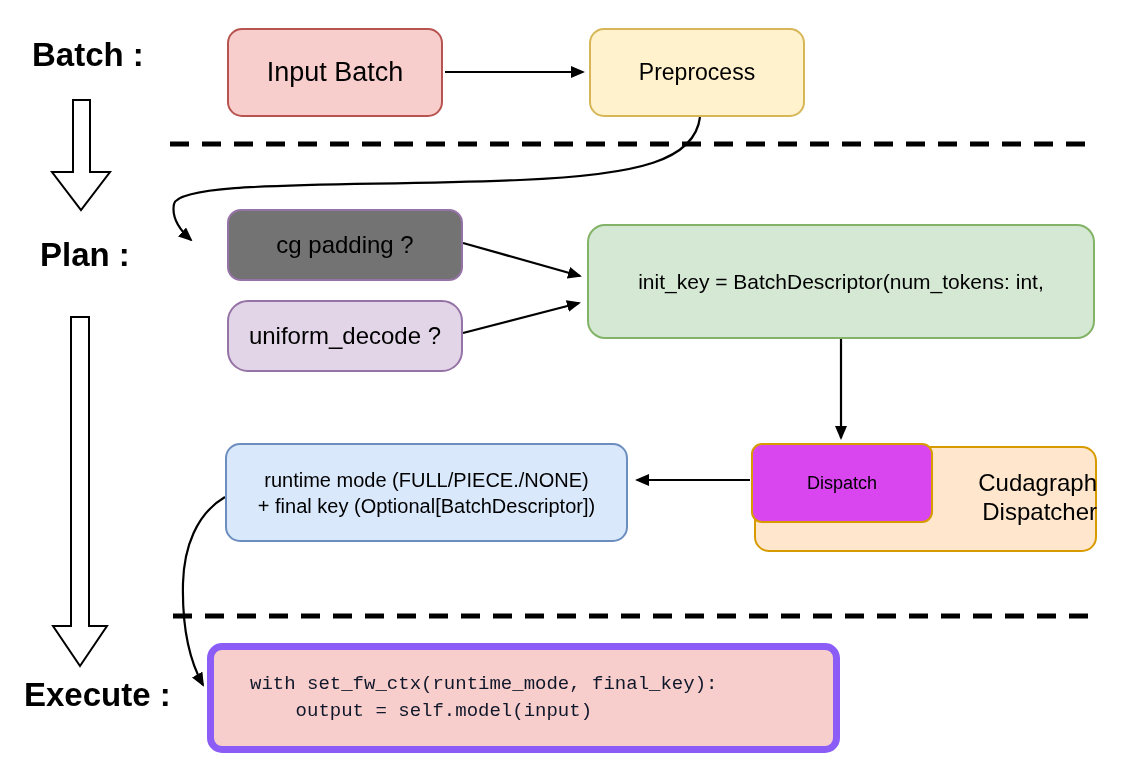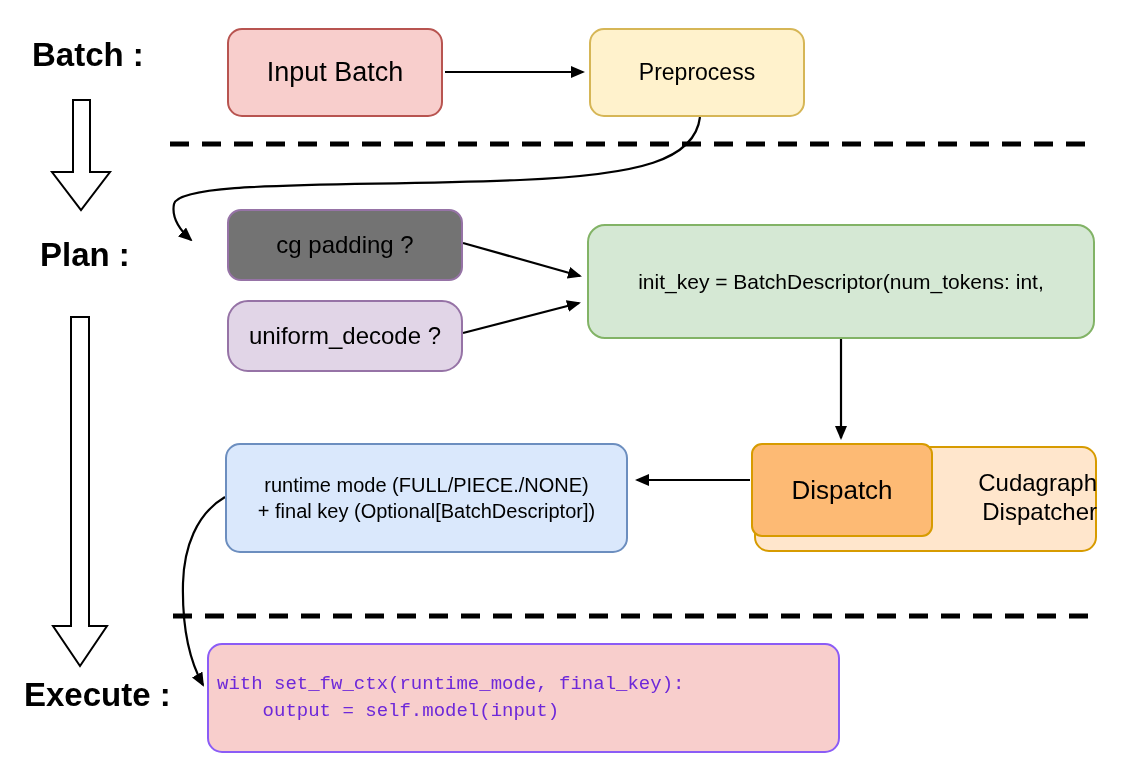--- a/index.html
+++ b/index.html
@@ -18,28 +18,28 @@
   .node{
     position:absolute;box-sizing:border-box;display:flex;flex-direction:column;
     align-items:center;justify-content:center;text-align:center;
   }
   .node .ln{display:block;}
   .n-input-batch{left:227px;top:28px;width:216px;height:89px;background:#f8cecc;border:2px solid #b85450;border-radius:15px;font-size:27px;text-align:center;}
   .n-preprocess {left:589px;top:28px;width:216px;height:89px;background:#fff2cc;border:2px solid #d6b656;border-radius:15px;font-size:23px;}
   .n-cg-padding{left:227px;top:209px;width:236px;height:72px;background:#737373;border:2px solid #9673a6;border-radius:14px;font-size:24px;}
   .n-uniform-decode{left:227px;top:300px;width:236px;height:72px;background:#e1d5e7;border:2px solid #9673a6;border-radius:21px;font-size:24px;}
   .n-init-key{left:587px;top:224px;width:508px;height:115px;background:#d5e8d4;border:2px solid #82b366;border-radius:18px;font-size:21px;line-height:28px;}
-  .n-runtime{left:225px;top:443px;width:403px;height:110px;background:#dae8fc;border:2px solid #6c8ebf;border-radius:15px;font-size:20px;line-height:26px;}
+  .n-runtime{left:225px;top:443px;width:403px;height:99px;background:#dae8fc;border:2px solid #6c8ebf;border-radius:15px;font-size:20px;line-height:26px;}
   .n-cudagraph{left:754px;top:446px;width:343px;height:106px;background:#ffe6cc;border:2px solid #d79b00;border-radius:15px;z-index:1;}
   .cudagraph-text{position:absolute;left:933px;top:468px;width:164px;text-align:right;font-size:24px;line-height:29px;z-index:3;}
-  .n-dispatch{left:751px;top:443px;width:182px;height:94px;background:#fdba74;border:2px solid #d79b00;border-radius:11px;font-size:26px;z-index:2;}
+  .n-dispatch{left:751px;top:443px;width:182px;height:80px;background:#d946ef;border:2px solid #d79b00;border-radius:11px;font-size:18px;z-index:2;}
   .n-exec-code{
-    left:207px;top:643px;width:633px;height:110px;background:#f8cecc;border:2px solid #8b5cf6;border-radius:15px;
-    font-family:"Liberation Mono",monospace;font-size:19px;line-height:27px;color:#6d28d9;
-    align-items:flex-start;padding-left:8px;
+    left:207px;top:643px;width:633px;height:110px;background:#f8cecc;border:7px solid #8b5cf6;border-radius:15px;
+    font-family:"Liberation Mono",monospace;font-size:19px;line-height:27px;color:#0f172a;
+    align-items:flex-start;padding-left:36px;
   }
   .n-exec-code .ln{white-space:pre;text-align:left;}
 </style>
 </head>
 <body>
 
 <div class="canvas">
 
   <svg class="layer" width="1142" height="770" viewBox="0 0 1142 770">
     <defs>

